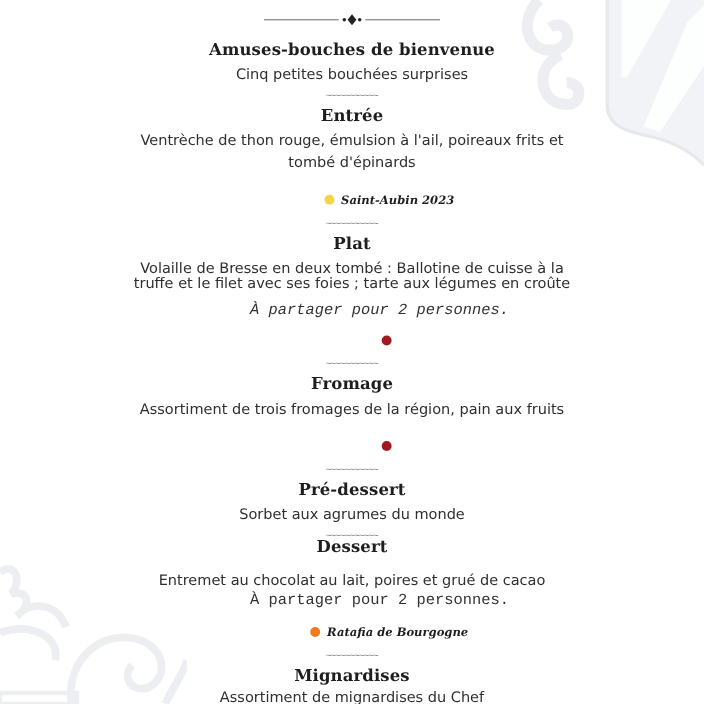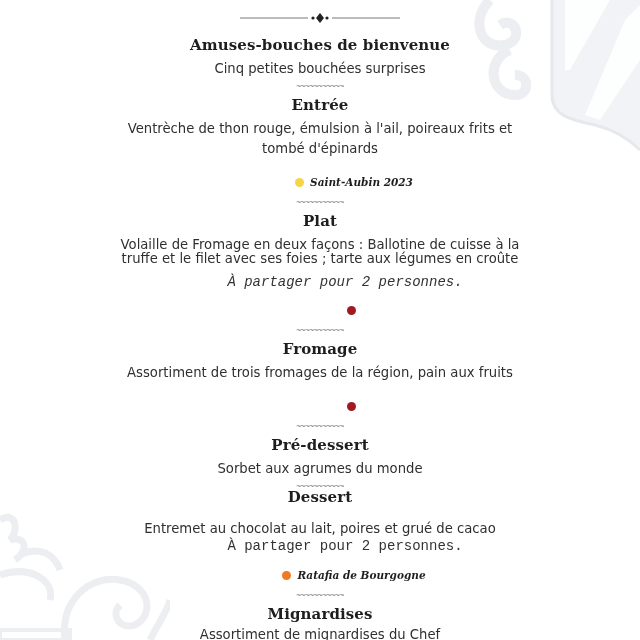--- a/index.html
+++ b/index.html
@@ -86,21 +86,21 @@
 
   <div class="abs course-title" style="top:96px">Entrée</div>
   <div class="abs course-desc" style="top:119px">Ventrèche de thon rouge, émulsion à l'ail, poireaux frits et</div>
   <div class="abs course-desc" style="top:139px">tombé d'épinards</div>
   <div class="abs wine" style="top:176px">
     <span class="dot" style="background:#f5d547"></span><span>Saint-Aubin 2023</span>
   </div>
   <div class="abs tilde" style="top:198px">~~~~~~~~~~~</div>
 
   <div class="abs course-title" style="top:212px">Plat</div>
-  <div class="abs course-desc" style="top:235px">Volaille de Fromage en deux façons : Ballotine de cuisse à la</div>
+  <div class="abs course-desc" style="top:235px">Volaille de Bresse en deux tombé : Ballotine de cuisse à la</div>
   <div class="abs course-desc" style="top:249px">truffe et le filet avec ses foies ; tarte aux légumes en croûte</div>
   <div class="abs note" style="top:274px">À partager pour 2 personnes.</div>
   <div class="abs wine" style="top:304px">
     <span class="dot" style="background:#a11a22"></span>
   </div>
   <div class="abs tilde" style="top:326px">~~~~~~~~~~~</div>
 
   <div class="abs course-title" style="top:340px">Fromage</div>
   <div class="abs course-desc" style="top:363px">Assortiment de trois fromages de la région, pain aux fruits</div>
   <div class="abs wine" style="top:400px">

